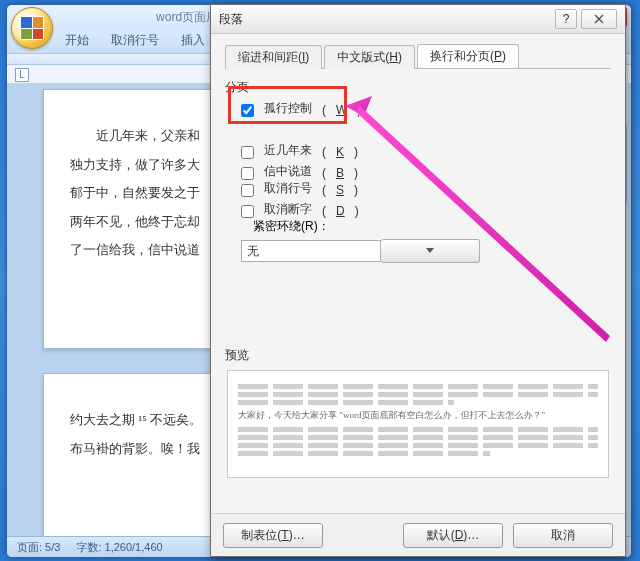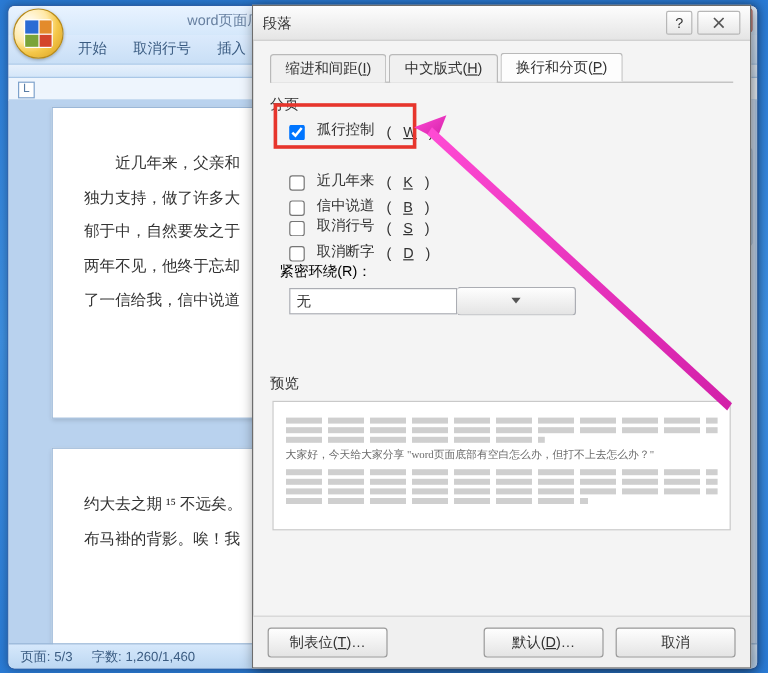--- a/index.html
+++ b/index.html
@@ -152,31 +152,31 @@
       <label class="chk" style="visibility:hidden"><input type="checkbox" style=""><span>与下段同页</span>(<span class="u">X</span>)</label>
       <label class="chk"><input type="checkbox" style=""><span>近几年来</span>(<span class="u">K</span>)</label>
       <label class="chk"><input type="checkbox" style=""><span>信中说道</span>(<span class="u">B</span>)</label>
     </div>
 
     <div class="opts">
       <label class="chk"><input type="checkbox" style=""><span>取消行号</span>(<span class="u">S</span>)</label>
       <label class="chk"><input type="checkbox" style=""><span>取消断字</span>(<span class="u">D</span>)</label>
     </div>
 
-    <div style="margin-left:8px;margin-bottom:4px"><span>紧密环绕</span>(<span class="u">R</span>)：</div>
+    <div style="margin-left:28px;margin-bottom:4px"><span>紧密环绕</span>(<span class="u">R</span>)：</div>
     <div class="combo">
       <div class="field">无</div>
       <div class="btn">
             <svg width="8" height="6" viewBox="0 0 8 6">
               <polygon points="0,0 8,0 4,5" fill="#555"></polygon>
             </svg>
           </div>
     </div>
 
-    <div class="group-label" style="margin-top:48px">预览</div>
+    <div class="group-label" style="margin-top:84px">预览</div>
     <div class="preview-box">
       <div class="pv-line"></div>
           <div class="pv-line"></div>
           <div class="pv-line" style="width:60%"></div>
       <div class="pv-text">大家好，今天给大家分享 "word页面底部有空白怎么办，但打不上去怎么办？"</div>
       <div class="pv-line"></div>
           <div class="pv-line"></div>
           <div class="pv-line"></div>
           <div class="pv-line" style="width:70%"></div>
     </div>

